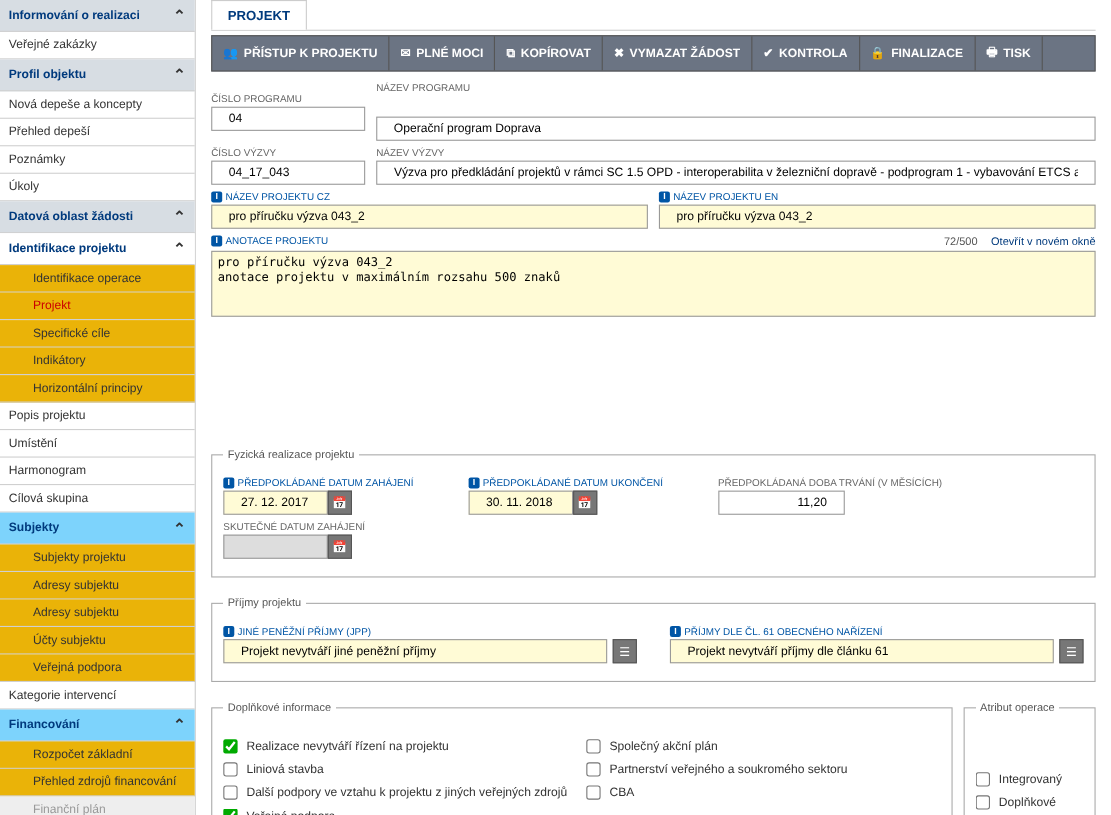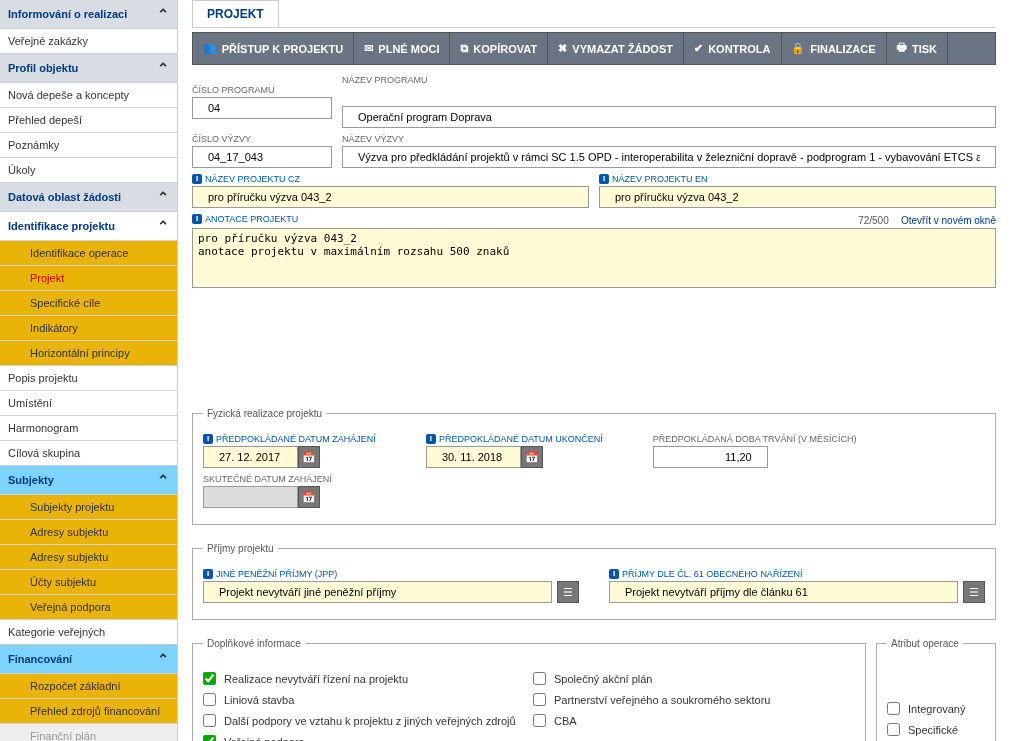--- a/index.html
+++ b/index.html
@@ -83,21 +83,21 @@
     <div class="side-item">Cílová skupina</div>
     <div class="side-item side-header" style="background:#7dd3fc;">
         <span style="color:#003a7d;">Subjekty</span>
         <span class="chev">⌃</span>
       </div>
     <div class="side-item side-sub">Subjekty projektu</div>
     <div class="side-item side-sub">Adresy subjektu</div>
     <div class="side-item side-sub">Adresy subjektu</div>
     <div class="side-item side-sub">Účty subjektu</div>
     <div class="side-item side-sub">Veřejná podpora</div>
-    <div class="side-item">Kategorie veřejných</div>
+    <div class="side-item">Kategorie intervencí</div>
     <div class="side-item side-header" style="background:#7dd3fc;">
         <span style="color:#003a7d;">Financování</span>
         <span class="chev">⌃</span>
       </div>
     <div class="side-item side-sub">Rozpočet základní</div>
     <div class="side-item side-sub">Přehled zdrojů financování</div>
     <div class="side-item side-sub disabled">Finanční plán</div>
 
   </div>
 
@@ -297,19 +297,19 @@
           </div>
         </fieldset>
         <fieldset style="width:120px;">
           <legend>Atribut operace</legend>
           <div class="check-row" style="margin-top:38px;align-items:flex-end;">
               <input type="checkbox" style="">
               <span>Integrovaný</span>
             </div>
           <div class="check-row">
               <input type="checkbox" style="">
-              <span>Specifické</span>
+              <span>Doplňkové</span>
             </div>
         </fieldset>
       </div>
     </div>
   </div>
 </div>
 
 </body></html>

